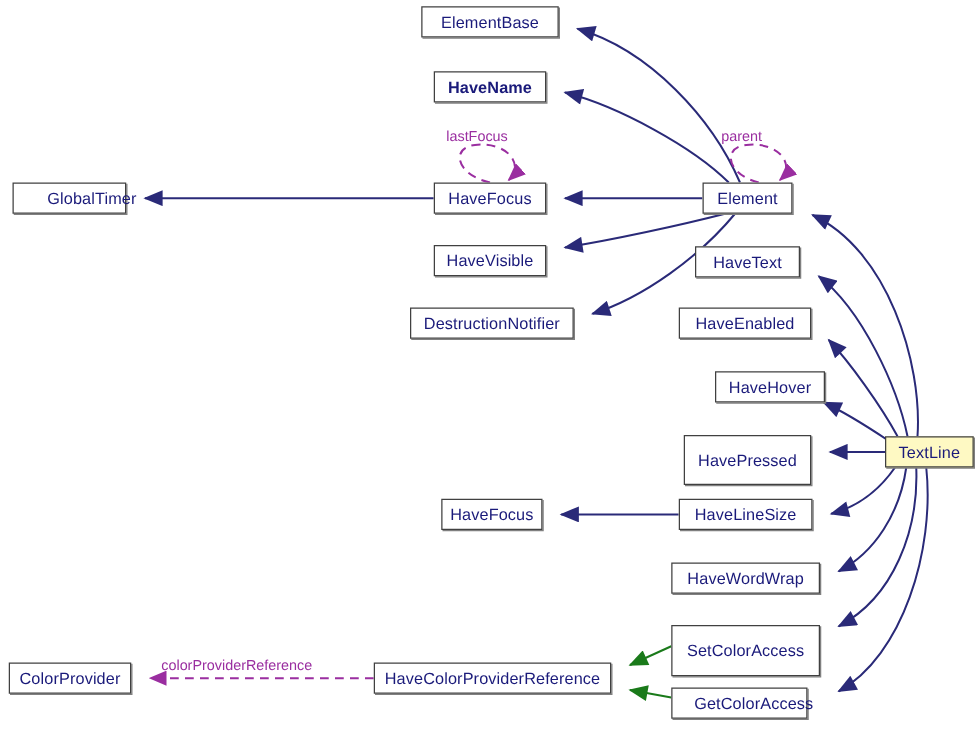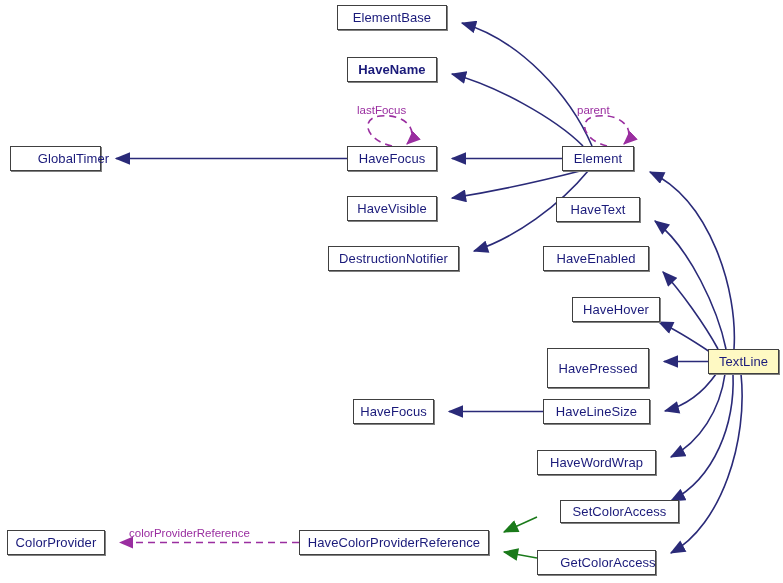--- a/index.html
+++ b/index.html
@@ -173,33 +173,33 @@
   </div>
 
   <div class="node" style="left:543px;top:399px;width:107px;height:25px;">
     <span>HaveLineSize</span>
   </div>
 
   <div class="node" style="left:537px;top:450px;width:119px;height:25px;">
     <span>HaveWordWrap</span>
   </div>
 
-  <div class="node" style="left:537px;top:500px;width:119px;height:23px;margin-left:23px;">
+  <div class="node" style="left:537px;top:500px;width:119px;height:41px;">
     <span>SetColorAccess</span>
   </div>
 
   <div class="node" style="left:7px;top:530px;width:98px;height:25px;align-items:center;">
     <span>ColorProvider</span>
   </div>
 
   <div class="node" style="left:299px;top:530px;width:190px;height:25px;">
     <span>HaveColorProviderReference</span>
   </div>
 
-  <div class="node" style="left:537px;top:550px;width:119px;height:25px;padding-left:23px;">
+  <div class="node" style="left:537px;top:550px;width:109px;height:25px;padding-left:23px;">
     <span>GetColorAccess</span>
   </div>
 
   <div class="edge-label" style="left:357px;top:105px;">lastFocus</div>
 
   <div class="edge-label" style="left:577px;top:105px;">parent</div>
 
   <div class="edge-label" style="left:129px;top:528px;">colorProviderReference</div>
 
 </div>

